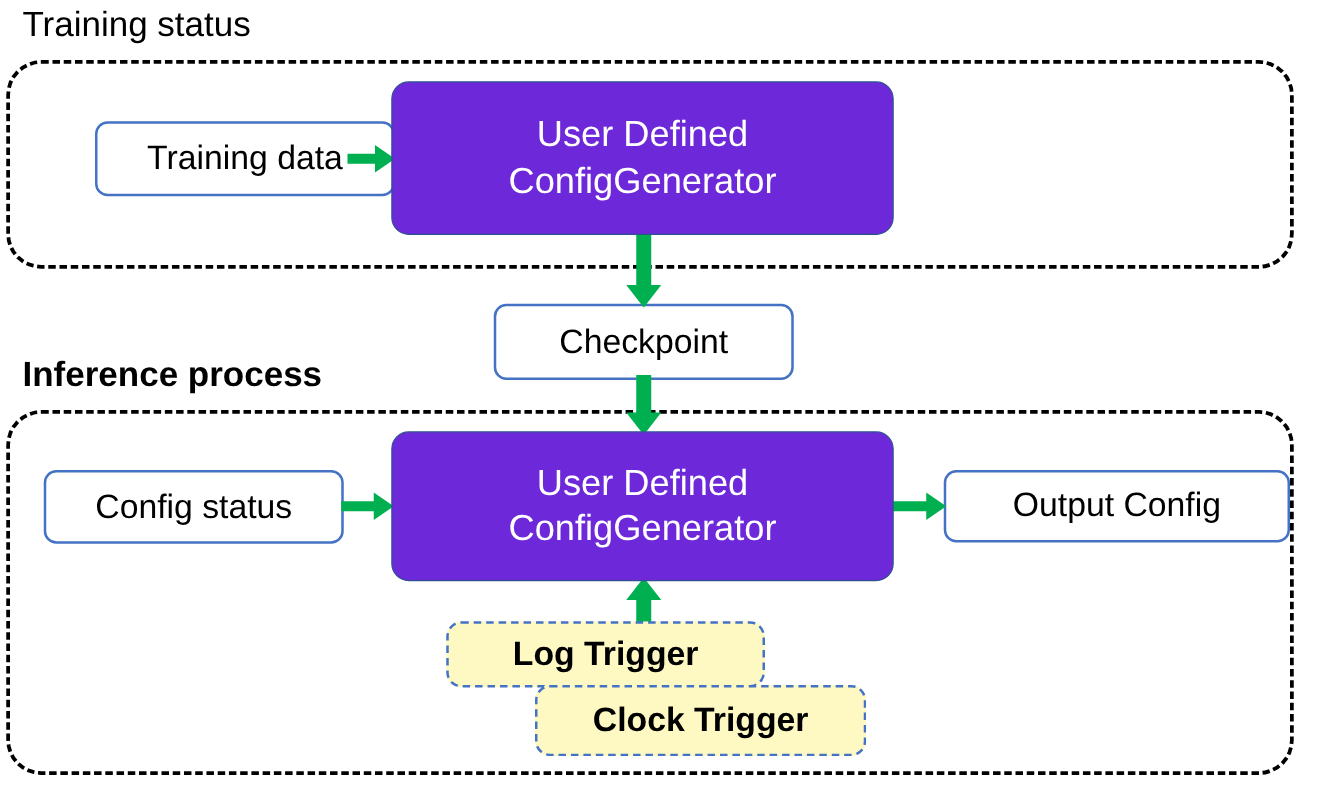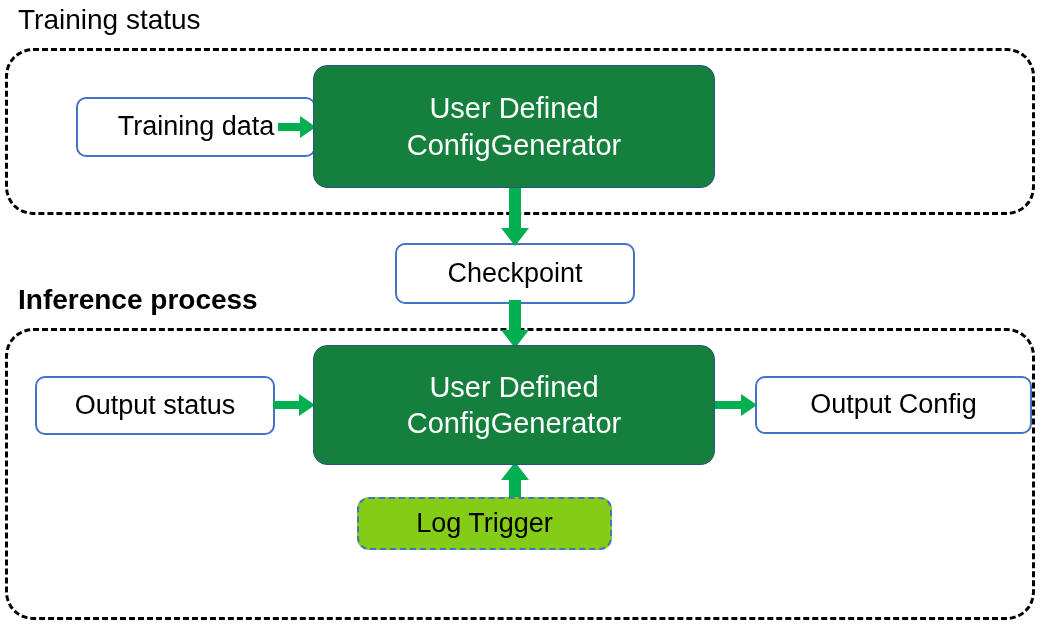--- a/index.html
+++ b/index.html
@@ -59,39 +59,40 @@
   }
   #box-training-data { left: 40px;  top: 97px;  width: 240px; height: 60px; margin-left: 36px; }
   #box-checkpoint    { left: 395px; top: 243px; width: 240px; height: 61px; }
   #box-current-status{ left: 35px;  top: 376px; width: 240px; height: 59px; }
   #box-output-config { left: 755px; top: 376px; width: 277px; height: 58px; }
 
   
   .trigger-box {
     position: absolute;
     box-sizing: border-box;
-    background: #84cc16;
+    background: #fef9c3;
     border: 2px dashed #4472C4;
     border-radius: 12px;
     display: flex;
     align-items: center;
     justify-content: center;
     color: #000000;
     font-size: 27px;
     white-space: nowrap;
     font-family: "Liberation Sans", sans-serif;
+    font-weight: bold;
   }
   #box-log-trigger   { left: 357px; top: 497px; width: 255px; height: 53px; z-index: 3; }
   #box-clock-trigger { left: 428px; top: 548px; width: 265px; height: 57px; z-index: 4; }
 
   
   .proc-box {
     position: absolute;
     box-sizing: border-box;
-    background: #15803d;
+    background: #6d28d9;
     border: 1px solid #2F528F;
     border-radius: 14px;
     display: flex;
     flex-direction: column;
     align-items: center;
     justify-content: center;
     color: #ffffff;
     font-size: 29px;
     line-height: 1.25;
     white-space: nowrap;
@@ -141,21 +142,21 @@
   <div class="node-box" id="box-checkpoint">Checkpoint</div>
 
   <svg class="arrow-svg" id="arrow-checkpoint-to-proc" width="32" height="50" viewBox="0 0 32 50">
     <path d="M10 0 L22 0 L22 30 L30 30 L16 48 L2 30 L10 30 Z" fill="#00B050"></path>
   </svg>
 
   <div class="group-label" id="label-inference">Inference process</div>
 
   <div class="process-container" id="container-inference"></div>
 
-  <div class="node-box" id="box-current-status">Output status</div>
+  <div class="node-box" id="box-current-status">Config status</div>
 
   <svg class="arrow-svg" id="arrow-status-to-proc" width="44" height="30" viewBox="0 0 44 30">
     <path d="M0 11 L26 11 L26 4 L42 15 L26 26 L26 19 L0 19 Z" fill="#00B050"></path>
   </svg>
 
   <div class="proc-box" id="box-proc-inference">
     <span>User Defined</span>
     <span>ConfigGenerator</span>
   </div>
 
@@ -164,14 +165,15 @@
   </svg>
 
   <div class="node-box" id="box-output-config">Output Config</div>
 
   <svg class="arrow-svg" id="arrow-logtrigger-to-proc" width="32" height="40" viewBox="0 0 32 40">
     <path d="M16 0 L30 18 L22 18 L22 40 L10 40 L10 18 L2 18 Z" fill="#00B050"></path>
   </svg>
 
   <div class="trigger-box" id="box-log-trigger">Log Trigger</div>
 
+  <div class="trigger-box" id="box-clock-trigger">Clock Trigger</div>
 
 </div>
 
 </body></html>

